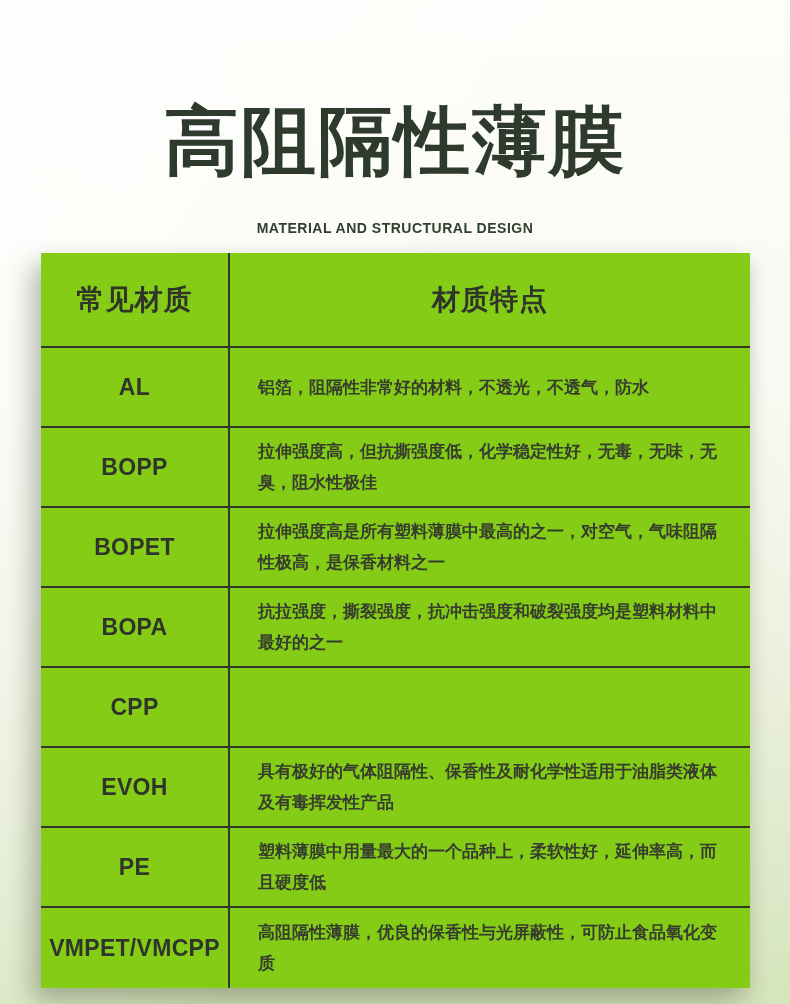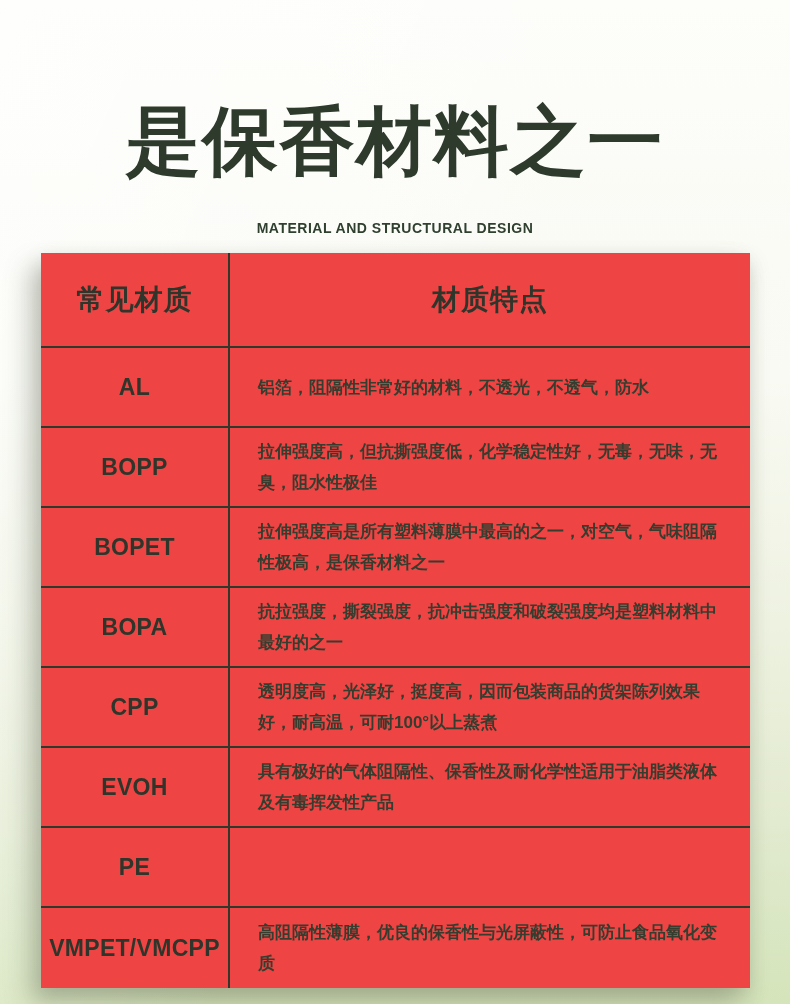--- a/index.html
+++ b/index.html
@@ -24,21 +24,21 @@
   }
   .subtitle {
     position:absolute; top:198px; left:0; width:100%;
     text-align:center;
     font-size:14px; line-height:24px; font-weight:bold;
     color:#30402f; letter-spacing:0.5px;margin-top:18px;
   }
   .card {
     position:absolute; left:41px; top:253px;
     width:709px; height:735px;
-    background:#ef4444;
+    background:#84cc16;
     box-shadow:-12px 14px 24px rgba(96,102,80,0.32), 0 8px 18px rgba(96,102,80,0.22);
     display:flex; flex-direction:column;
   }
   .trow { display:flex; width:100%; border-bottom:2px solid #32372c; }
   .trow:last-child { border-bottom:none; }
   .trow.thead { height:95px; }
   .trow.tdata { height:80px; }
   .cell-m {
     flex:none; width:189px;
     border-right:2px solid #32372c;
@@ -53,21 +53,21 @@
     color:#363c2e; font-size:17px; line-height:31px; font-weight:600;
     text-align:left;
   }
   .thead .cell-f { justify-content:center; padding:8px; font-size:28px; font-weight:bold; letter-spacing:1px; color:#2f352a; }
 </style>
 </head>
 <body>
 
 <div class="sheen"></div>
 
-<div class="title">是保香材料之一</div>
+<div class="title">高阻隔性薄膜</div>
 <div class="subtitle">MATERIAL AND STRUCTURAL DESIGN</div>
 
 <div class="card">
 
   <div class="trow thead">
     <div class="cell-m">常见材质</div>
     <div class="cell-f">材质特点</div>
   </div>
 
   <div class="trow tdata">
@@ -85,30 +85,30 @@
     <div class="cell-f">拉伸强度高是所有塑料薄膜中最高的之一，对空气，气味阻隔性极高，是保香材料之一</div>
   </div>
 
   <div class="trow tdata">
     <div class="cell-m">BOPA</div>
     <div class="cell-f">抗拉强度，撕裂强度，抗冲击强度和破裂强度均是塑料材料中最好的之一</div>
   </div>
 
   <div class="trow tdata">
     <div class="cell-m">CPP</div>
-    <div class="cell-f">透明度高，光泽好，挺度高，因而包装商品的货架陈列效果好，耐高温，可耐100°以上蒸煮</div>
   </div>
 
   <div class="trow tdata">
     <div class="cell-m">EVOH</div>
     <div class="cell-f">具有极好的气体阻隔性、保香性及耐化学性适用于油脂类液体及有毒挥发性产品</div>
   </div>
 
   <div class="trow tdata">
     <div class="cell-m">PE</div>
+    <div class="cell-f">塑料薄膜中用量最大的一个品种上，柔软性好，延伸率高，而且硬度低</div>
   </div>
 
   <div class="trow tdata">
     <div class="cell-m">VMPET/VMCPP</div>
     <div class="cell-f">高阻隔性薄膜，优良的保香性与光屏蔽性，可防止食品氧化变质</div>
   </div>
 
 </div>
 
 </body></html>

